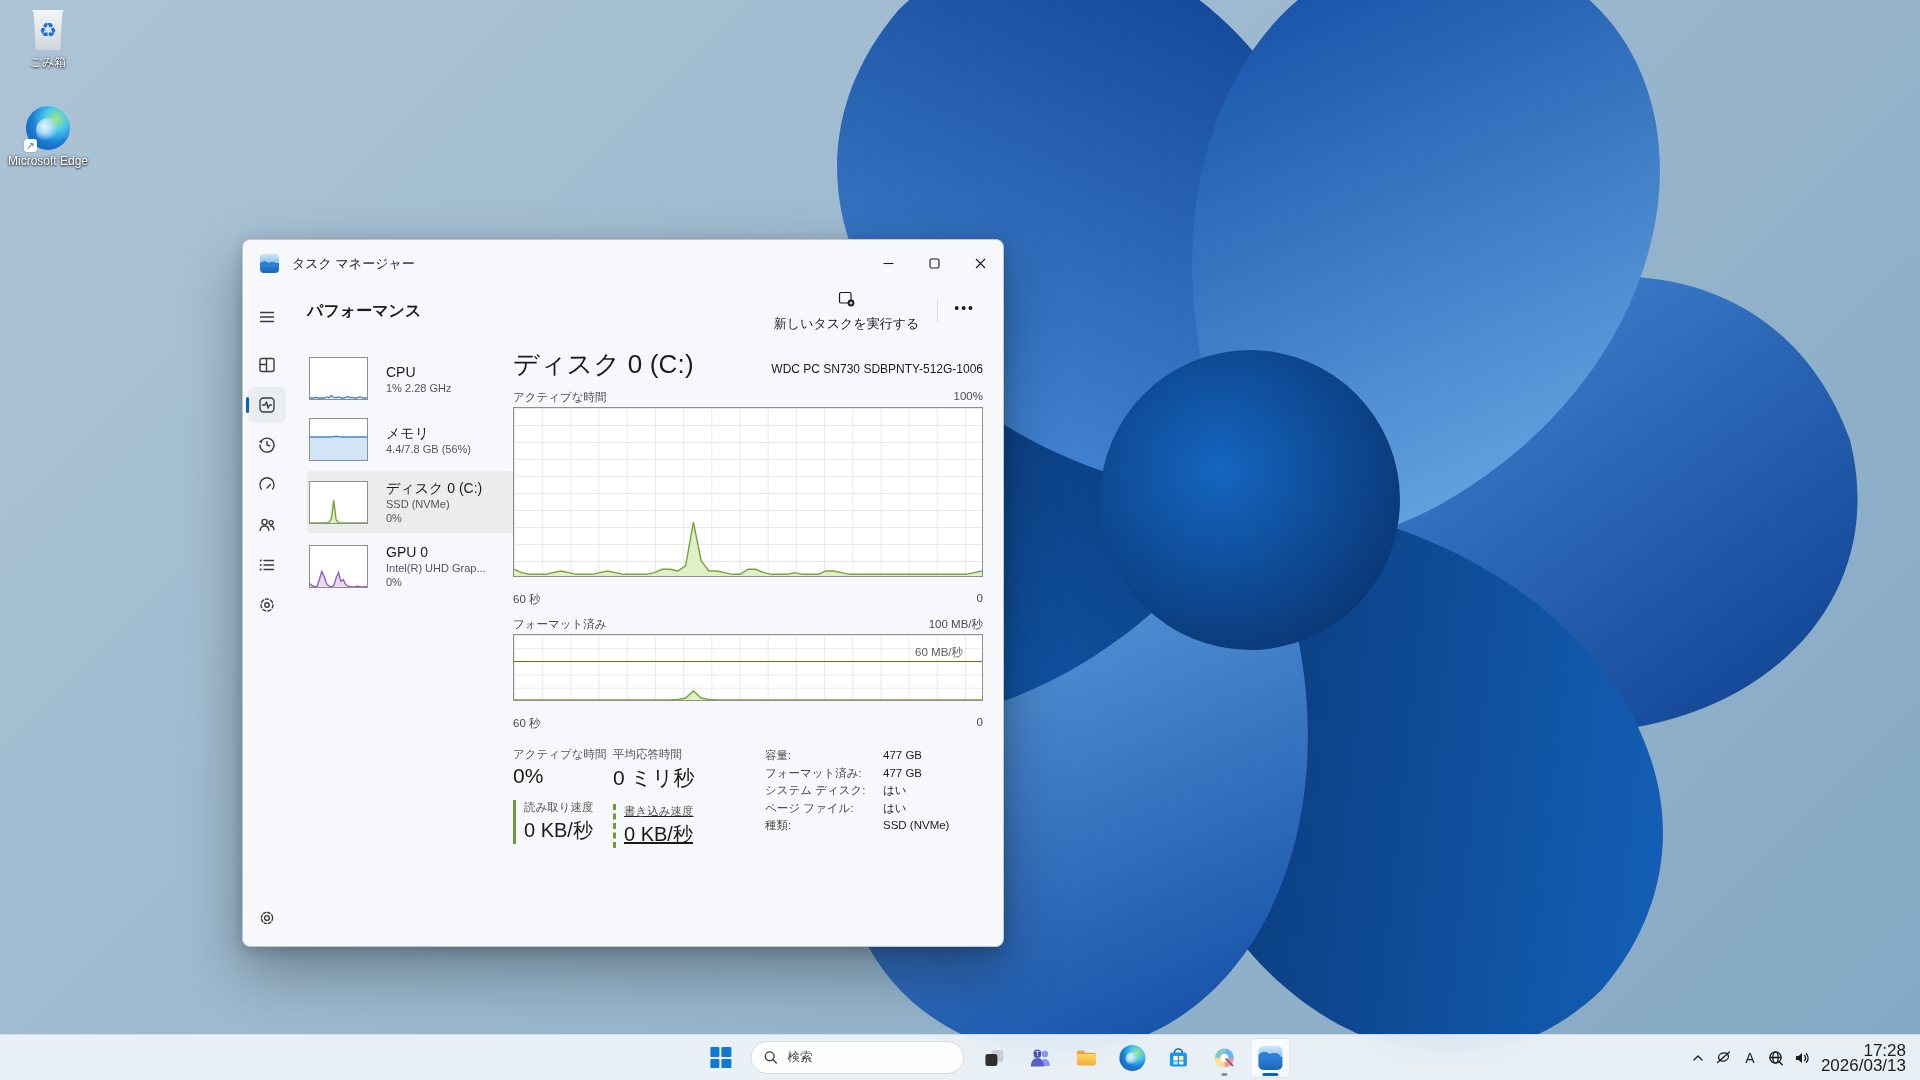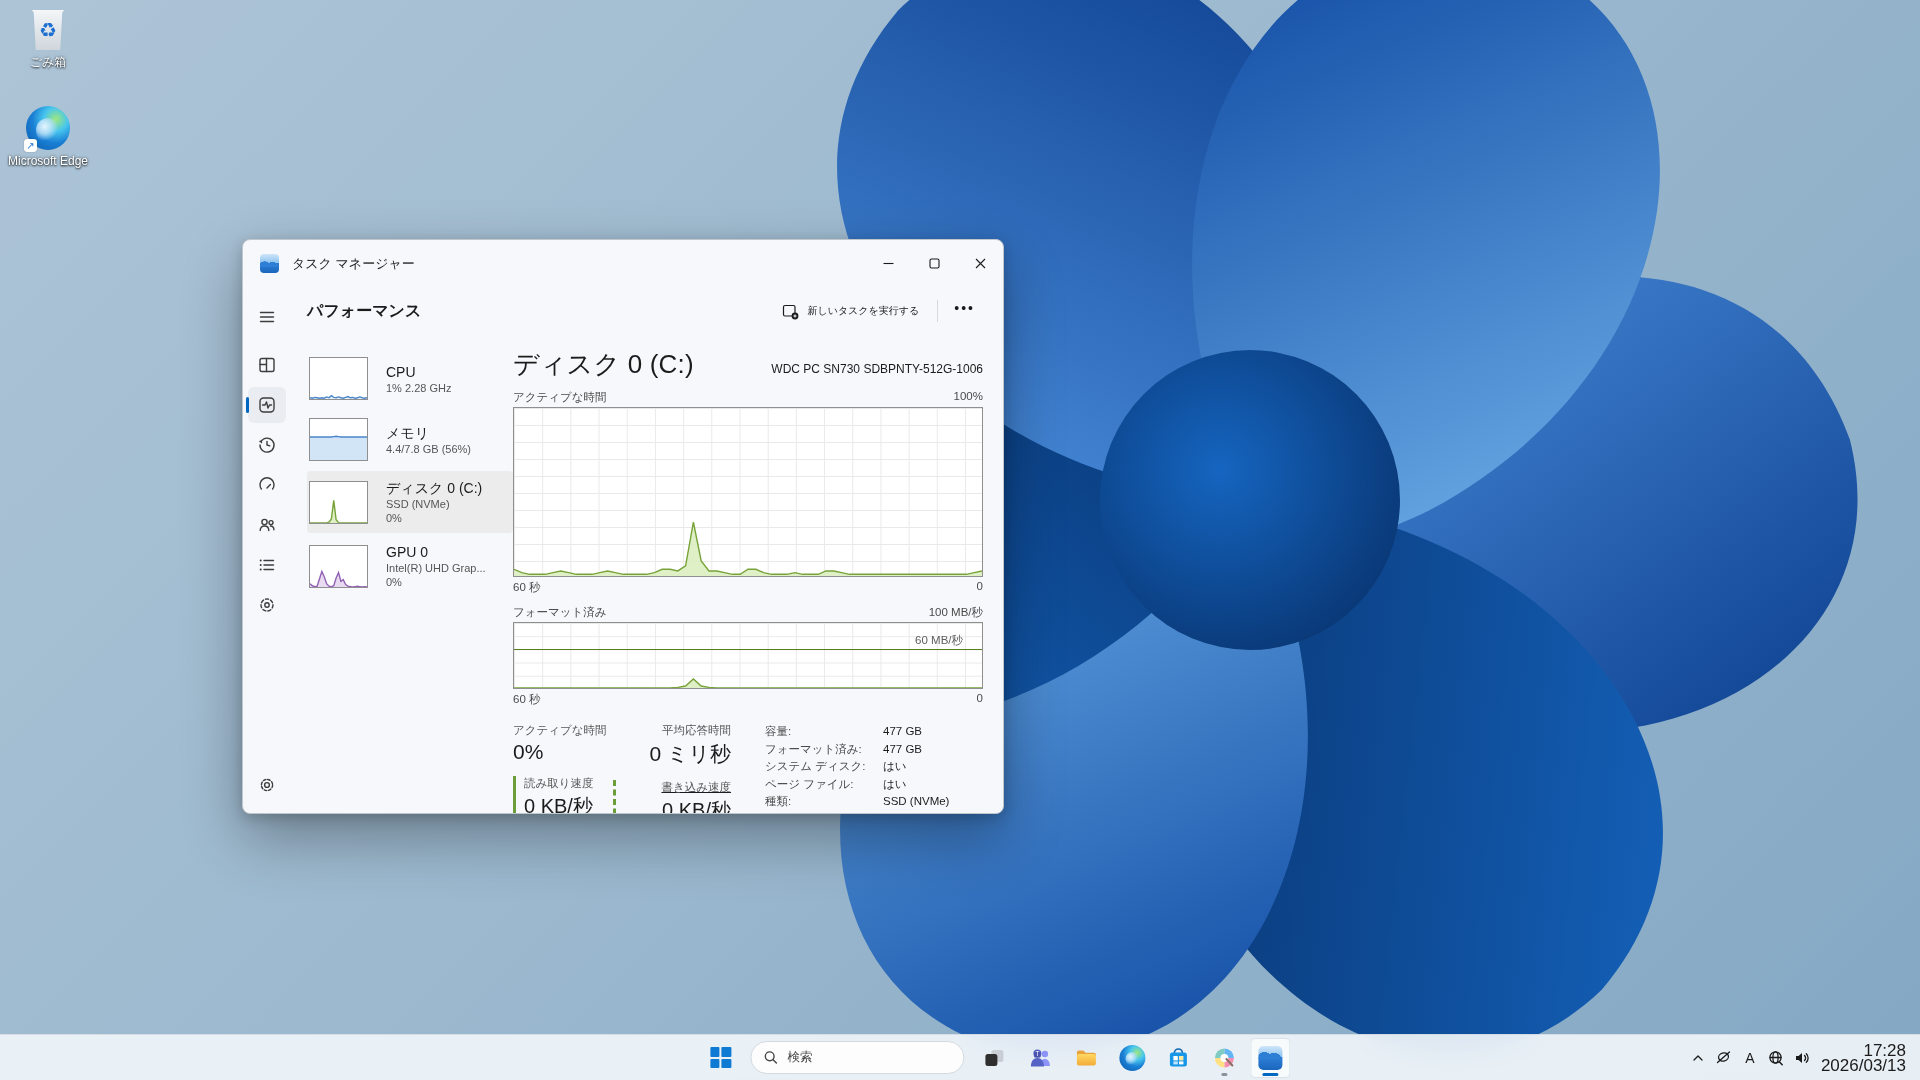--- a/index.html
+++ b/index.html
@@ -13,21 +13,21 @@
   .desktop-icon .dlabel { font-size:12px; color:#fff; text-shadow:0 1px 2px rgba(0,0,0,.8), 0 0 3px rgba(0,0,0,.6); text-align:center; }
   .bin-body { width:34px; height:40px; background:linear-gradient(#f4f6f8,#cfd6dc); clip-path:polygon(8% 6%,92% 6%,98% 0,2% 0,8% 6%,14% 100%,86% 100%,92% 6%); border-radius:2px; position:relative; }
   .bin-glyph { position:absolute; inset:0; display:flex; align-items:center; justify-content:center; font-size:20px; color:#1d6fd0; }
   .edge-ball { width:44px; height:44px; border-radius:50%;
     background: radial-gradient(circle at 68% 30%, #9ee87c 0%, #47c5ee 28%, #1a7fd4 55%, #0b57a8 100%); position:relative; }
   .edge-ball::after { content:""; position:absolute; left:22%; top:28%; width:56%; height:56%; border-radius:50%;
     background: radial-gradient(circle at 35% 35%, #ffffff 0%, #bfe3f9 30%, transparent 62%); opacity:.85; }
   .shortcut-arrow { position:absolute; left:-2px; bottom:-2px; width:13px; height:13px; background:#fff; border-radius:3px; display:flex; align-items:center; justify-content:center; font-size:10px; color:#1d6fd0; box-shadow:0 0 1px rgba(0,0,0,.5); }
 
   
-  .window { position:absolute; left:242px; top:239px; width:762px; height:575px; background:#f6f8fb; border:1px solid #bfc6cc; border-radius:8px; box-shadow:0 24px 60px rgba(0,0,0,.33), 0 4px 14px rgba(0,0,0,.18); display:flex; flex-direction:column; overflow:hidden; }
+  .window { position:absolute; left:242px; top:239px; width:762px; height:708px; background:#f6f8fb; border:1px solid #bfc6cc; border-radius:8px; box-shadow:0 24px 60px rgba(0,0,0,.33), 0 4px 14px rgba(0,0,0,.18); display:flex; flex-direction:column; overflow:hidden; }
   .titlebar { height:47px; flex:0 0 47px; display:flex; align-items:center; padding-left:17px; }
   .app-icon { width:19px; height:19px; border-radius:4px; background:linear-gradient(180deg,#cfe6fa 0%,#8ec4ef 45%,#2d7fd6 46%,#1b66bd 100%); position:relative; overflow:hidden; }
   .app-icon::after { content:""; position:absolute; left:0; right:0; top:6px; height:7px;
     background:radial-gradient(circle at 25% 110%, #2d7fd6 38%, transparent 40%), radial-gradient(circle at 65% 120%, #2d7fd6 42%, transparent 44%); }
   .titlebar .wtitle { font-size:13px; margin-left:13px; }
   .win-controls { margin-left:auto; display:flex; height:100%; }
   .win-btn { width:46px; height:100%; display:flex; align-items:center; justify-content:center; color:#1b1b1b; font-size:13px; cursor:default; }
   .win-btn svg { display:block; }
 
   .winbody { flex:1; display:flex; min-height:0; }
@@ -39,21 +39,21 @@
   .side-item.selected::before { content:""; position:absolute; left:-2px; top:10px; width:3px; height:16px; border-radius:2px; background:#0067c0; }
   .side-gap { height:8px; }
   .side-spacer { flex:1; }
   .side-item svg { stroke:#3d3d3d; fill:none; stroke-width:1.4; stroke-linecap:round; stroke-linejoin:round; }
 
   
   .content { flex:1; display:flex; flex-direction:column; min-width:0; padding:0 20px 0 16px; }
   .content-header { height:48px; flex:0 0 48px; display:flex; align-items:center; }
   .page-title { font-size:16px; font-weight:700; }
   .header-right { margin-left:auto; display:flex; align-items:center; }
-  .run-task-btn { display:flex; align-items:center; gap:8px; font-size:10px; padding:6px 10px; border-radius:4px; cursor:default; }
+  .run-task-btn { display:flex; align-items:center; gap:8px; font-size:13px; padding:6px 10px; border-radius:4px; cursor:default;flex-direction:column; }
   .header-divider { width:1px; height:22px; background:#d5d9dd; margin:0 8px; }
   .more-btn { font-size:14px; letter-spacing:2px; padding:4px 8px 10px; border-radius:4px; cursor:default; }
 
   .content-main { flex:1; display:flex; min-height:0; }
 
   
   .perf-list { width:206px; flex:0 0 206px; padding-top:14px; }
   .perf-item { display:flex; align-items:center; gap:18px; padding:8px 6px 8px 0; border-radius:4px; margin-bottom:2px; cursor:default; }
   .perf-item.selected { background:#ececec; }
   .thumb { width:59px; height:43px; flex:0 0 59px; background:#fff; border:1px solid #8f8f8f; position:relative; overflow:hidden; margin-left:2px; }
@@ -68,29 +68,29 @@
   .detail-title { font-size:26px; font-weight:400; letter-spacing:.2px; }
   .detail-subtitle { margin-left:auto; font-size:12px; }
   .scale-row { display:flex; font-size:11.5px; color:#4a4a4a; margin-bottom:2px; }
   .scale-row .right { margin-left:auto; }
   .bigchart { position:relative; border:1px solid #8f8f8f; background:#fff;
     background-image:linear-gradient(to right,#e9e9e9 1px,transparent 1px),linear-gradient(to bottom,#e9e9e9 1px,transparent 1px);
     background-size:28.2px 17px; overflow:hidden; }
   .bigchart.h1 { height:170px; }
   .bigchart.h2 { height:67px; background-size:28.2px 13.2px; }
   .bigchart svg.series { position:absolute; inset:0; width:100%; height:100%; }
-  .axis-row { display:flex; font-size:11.5px; color:#4a4a4a; margin:3px 0 10px; }
+  .axis-row { display:flex; font-size:11.5px; color:#4a4a4a; margin:15px 0 10px; }
   .axis-row .right { margin-left:auto; }
   .marker-line { position:absolute; left:0; right:0; height:0; border-top:1.6px solid #55801f; }
   .marker-label { position:absolute; right:19px; transform:translateY(-17px); font-size:11.5px; color:#5d5d5d; }
 
   
   .stats { display:flex; margin-top:16px; }
   .stat-col { width:100px; }
-  .stat-col.second { width:118px;text-align:right; }
+  .stat-col.second { width:118px; }
   .stat-label { font-size:11.5px; color:#565656; margin-bottom:2px; white-space:nowrap; }
   .stat-value { font-size:21px; font-weight:400; margin-bottom:12px; }
   .speed-block { border-left:3px solid #6b9e3a; padding-left:8px; }
   .speed-block.dashed { border-left-style:dashed;text-decoration:underline; }
   .speed-value { font-size:20px; margin-top:2px; }
   .kv-col { margin-left:34px; font-size:11.5px; }
   .kv-row { display:flex; line-height:17.5px; }
   .kv-key { width:118px; color:#4a4a4a; }
   .kv-val { color:#1b1b1b; }
 

